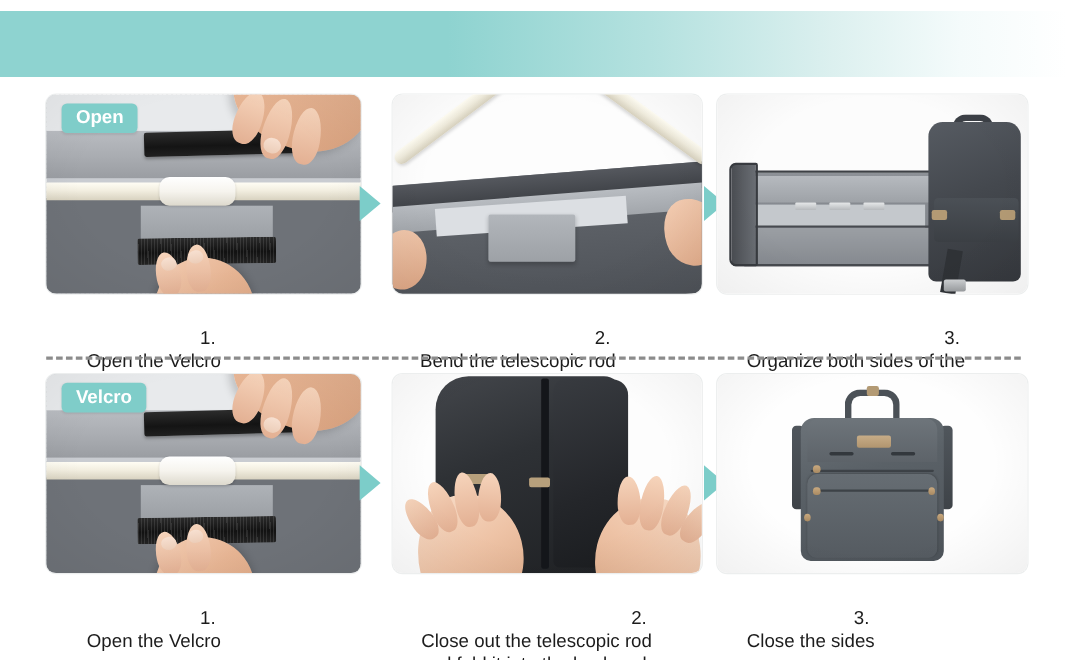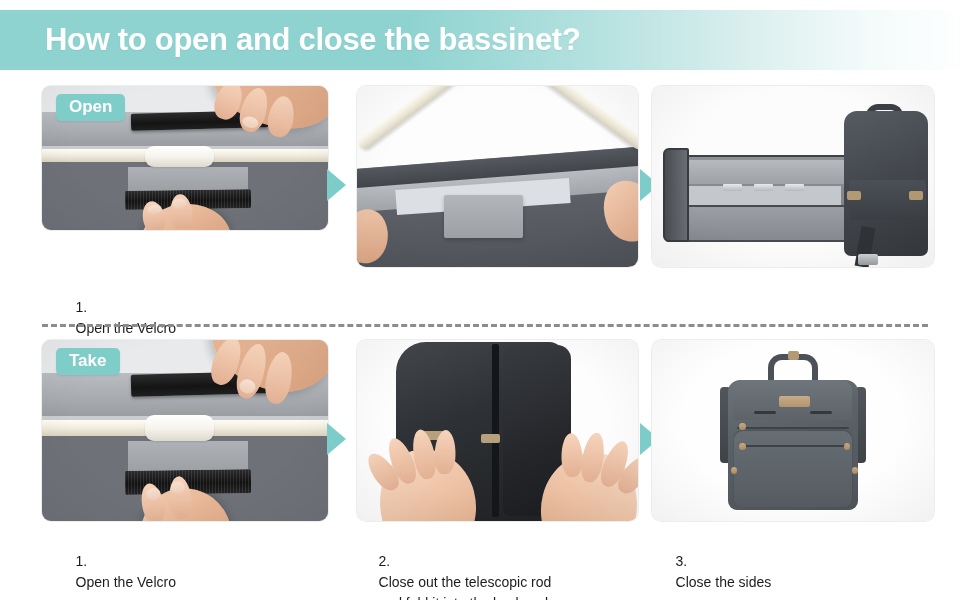--- a/index.html
+++ b/index.html
@@ -46,24 +46,25 @@
   .photo {
     position: absolute;
     left: 0; top: 0;
     width: 100%; height: 100%;
     overflow: hidden;
   }
 
   
   .caption {
     position: absolute;
-    font-size: 14px;
+    font-size: 17px;
     color: #1c1c1c;
     line-height: 21px;
     white-space: pre;
+    text-align: right;
   }
   .caption .num { }
   .caption .body { display: inline-block; vertical-align: top; }
 
   
   .badge {
     position: absolute;
     background: #7fcdc9;
     color: #ffffff;
     font-weight: bold;
@@ -393,23 +394,22 @@
     background:radial-gradient(ellipse at 50% 45%, rgba(0,0,0,0) 55%, rgba(0,0,0,.05) 100%);
     pointer-events:none;
   }
 </style>
 </head>
 <body>
 
 <div id="page">
 
   <div id="header-bar"></div>
-  <div id="header-title">How to open and close the bassinet?</div>
-
-  <div class="panel" style="left:42px; top:86px; width:286px; height:144px;">
+
+  <div class="panel" style="left:42px; top:86px; width:286px; height:181px;">
     <div class="photo mesh">
       <div class="pv-bg"></div>
       <div class="pv-meshtop mesh"></div>
       <div class="pv-railband"></div>
       <div class="pv-lower mesh"></div>
       <div class="pv-greyflap"></div>
       <div class="pv-velcro-top"></div>
       <div class="pv-velcro-bot"></div>
       <div class="pv-rod"></div>
       <div class="pv-rodjoint"></div>
@@ -470,21 +470,29 @@
       <div class="pc-buckle"></div>
       <div class="vignette"></div>
     </div>
   </div>
 
   <div class="caption" style="left:60px; top:276px;">
     <span class="num">1. </span>
     <span class="body">Open the Velcro</span>
   </div>
 
-
+  <div class="caption" style="left:363px; top:276px;">
+    <span class="num">2. </span>
+    <span class="body"><span>Bend the telescopic rod</span><br><span>and insert it</span></span>
+  </div>
+
+  <div class="caption" style="left:660px; top:276px;">
+    <span class="num">3. </span>
+    <span class="body"><span>Organize both sides of the</span><br><span>crib to make it stand up</span></span>
+  </div>
 
   <div id="divider"></div>
 
   <div class="panel" style="left:42px; top:340px; width:286px; height:181px;">
     <div class="photo mesh">
       <div class="pv-bg"></div>
       <div class="pv-meshtop mesh"></div>
       <div class="pv-railband"></div>
       <div class="pv-lower mesh"></div>
       <div class="pv-greyflap"></div>
@@ -499,21 +507,21 @@
         <div class="nail" style="left:31%; bottom:-8%; width:13%; height:13%;"></div>
       </div>
       <div class="hand pv-hand-bot">
         <div class="finger" style="left:8%;  top:-10%; width:24%; height:46%; transform:rotate(-4deg);"></div>
         <div class="finger" style="left:38%; top:-14%; width:24%; height:50%; transform:rotate(3deg);"></div>
         <div class="nail" style="left:14%; top:-5%; width:15%; height:14%;"></div>
         <div class="nail" style="left:42%; top:-8%; width:15%; height:14%;"></div>
       </div>
       <div class="vignette"></div>
     </div>
-    <div class="badge" style="left:14px; top:8px;">Take</div>
+    <div class="badge" style="left:14px; top:8px;">Velcro</div>
   </div>
 
   <div class="arrow" style="left:327px; top:423px;"></div>
 
   <div class="panel" style="left:357px; top:340px; width:281px; height:181px;">
     <div class="photo">
       <div class="pe-bg"></div>
       <div class="pe-bag fabric"></div>
       <div class="pe-bag-right fabric"></div>
       <div class="pe-seam"></div>

